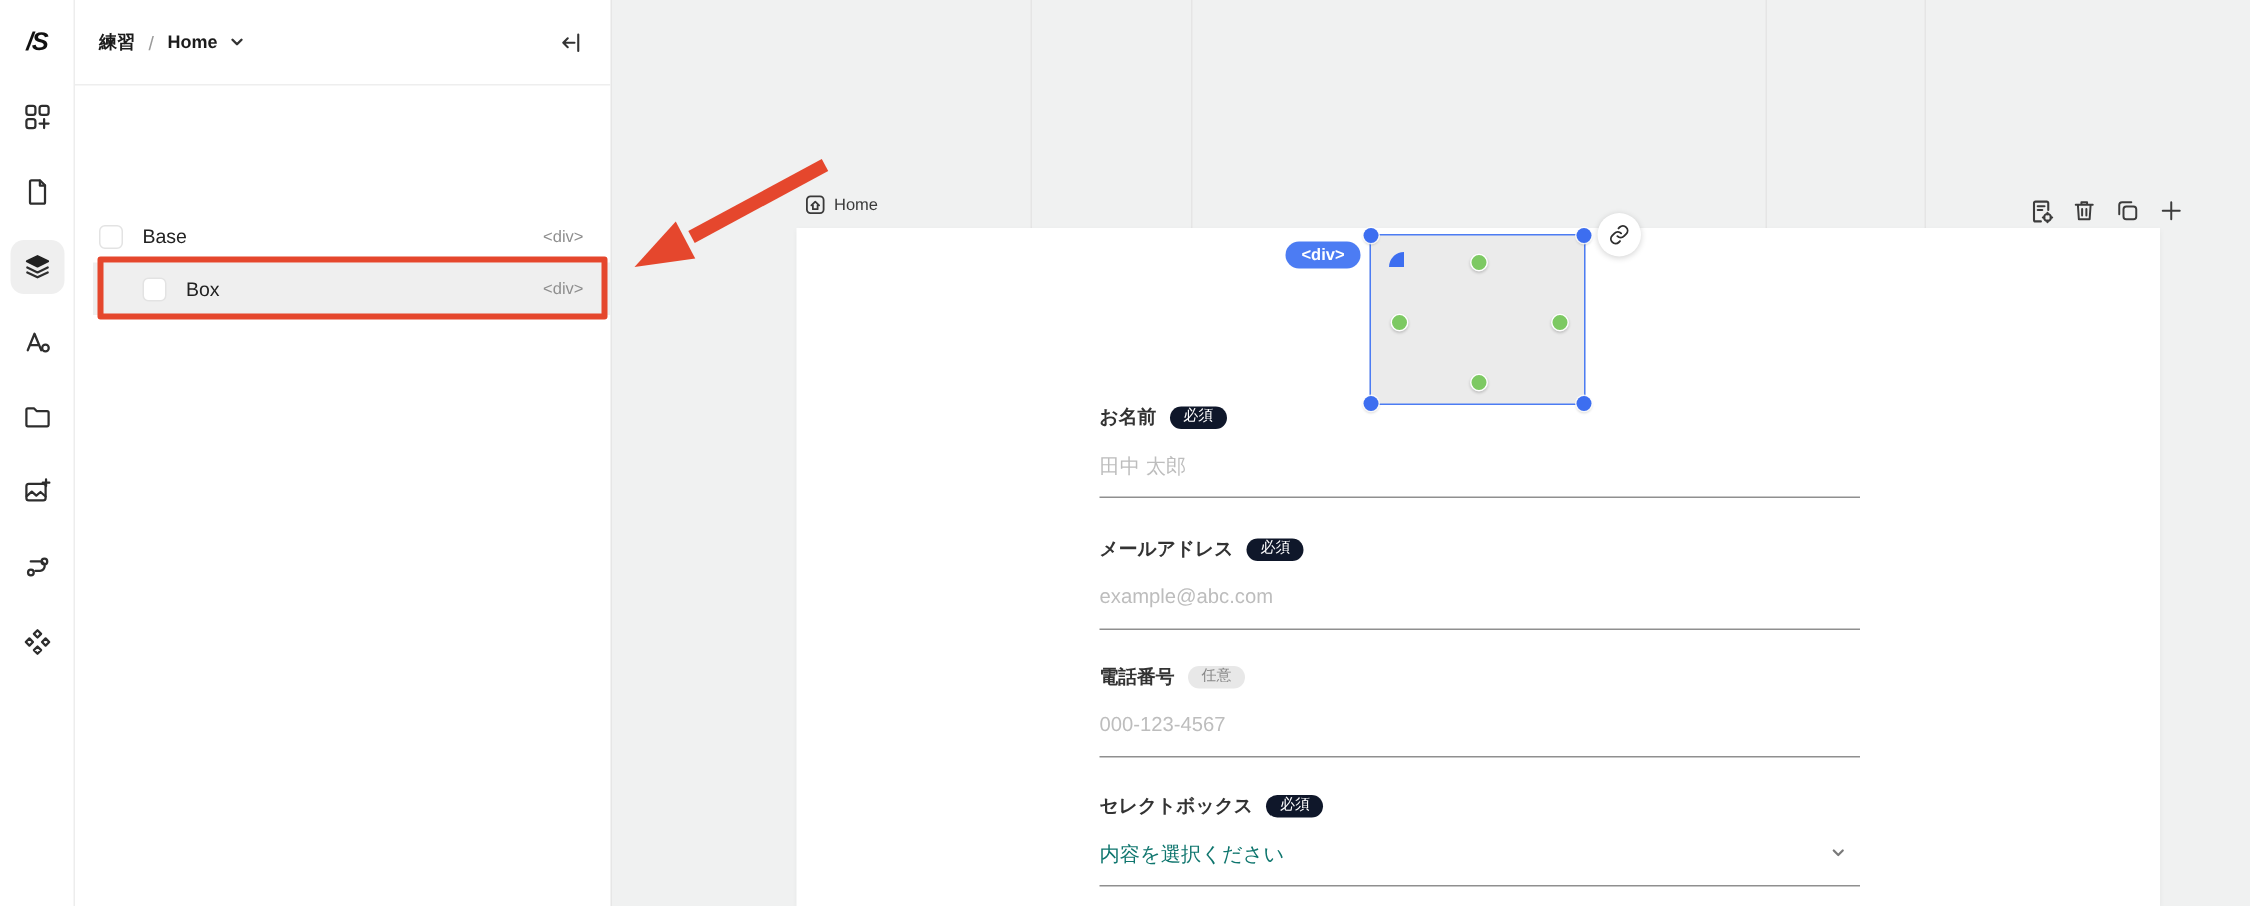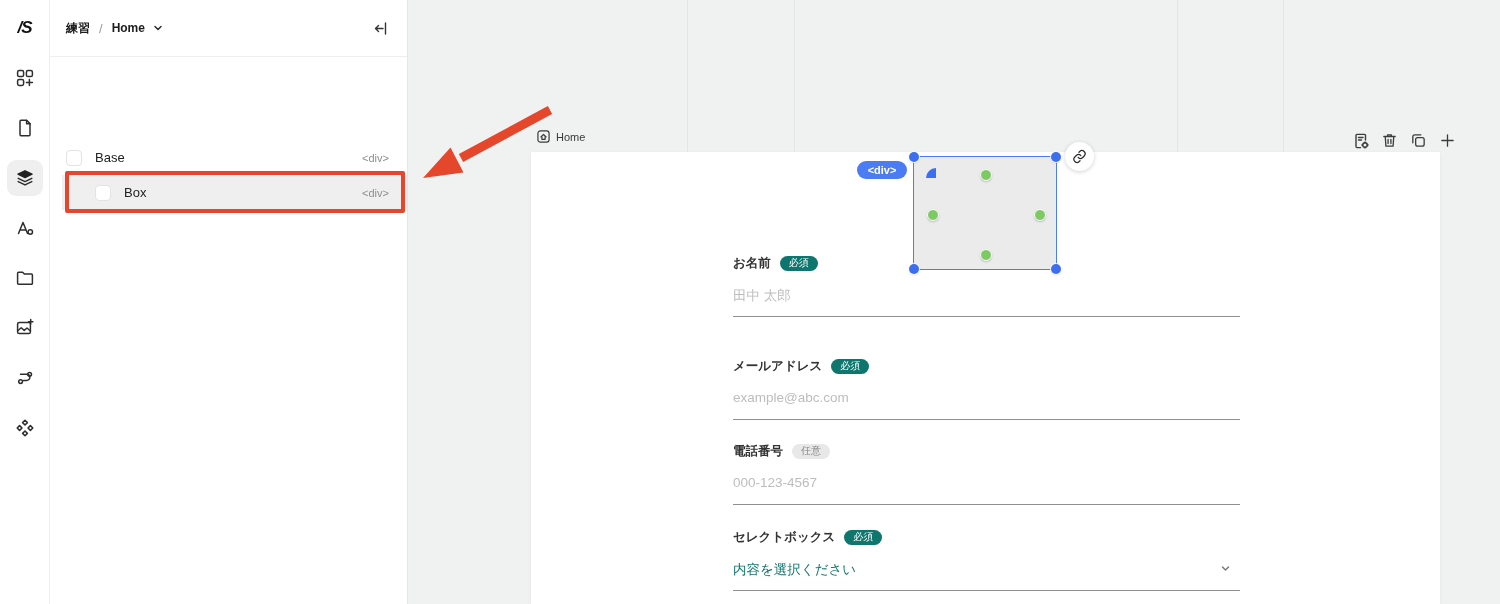--- a/index.html
+++ b/index.html
@@ -70,25 +70,25 @@
               border-radius:100% 0 0 0; cursor:pointer; }
   .div-badge { position:absolute; left:449px; top:161px; width:50px; height:18px; background:#4C7CF3;
                border-radius:9px; color:#fff; font-size:11px; font-weight:700; display:flex;
                align-items:center; justify-content:center; cursor:pointer; }
   .link-btn { position:absolute; left:657px; top:142px; width:29px; height:29px; background:#fff; border-radius:50%;
               box-shadow:0 1px 4px rgba(0,0,0,.18); display:flex; align-items:center; justify-content:center; cursor:pointer; }
   .link-btn svg { stroke:#2e2e2e; fill:none; stroke-width:2; stroke-linecap:round; stroke-linejoin:round; }
 
   
   .field { position:absolute; left:202px; width:507px; }
-  .f1{top:102px;} .f2{top:205px;} .f3{top:290px;} .f4{top:376px;}
+  .f1{top:117px;} .f2{top:205px;} .f3{top:290px;} .f4{top:376px;}
   .flabelrow { display:flex; align-items:center; gap:9px; height:18px; }
   .flabel { font-size:12.5px; font-weight:700; color:#333; cursor:pointer; }
   .badge { font-size:10px; padding:2.5px 9px; border-radius:9px; line-height:1; }
-  .badge.required { background:#0f766e; color:#fff; }
+  .badge.required { background:#0f172a; color:#fff; }
   .badge.optional { background:#e8e8e8; color:#888; }
   .fplaceholder { position:absolute; left:0; top:33px; font-size:13.5px; color:#bdbdbd; cursor:text; }
   .fvalue { position:absolute; left:0; top:33px; font-size:13.5px; color:#0f766e; cursor:pointer; }
   .funderline { position:absolute; left:0; top:62px; width:507px; height:1px; background:#8f8f8f; }
   .sel-chev { position:absolute; right:8px; top:34px; display:flex; cursor:pointer; }
   .sel-chev svg { stroke:#7a7a7a; fill:none; stroke-width:1.5; stroke-linecap:round; stroke-linejoin:round; }
 </style>
 </head>
 <body>
 

